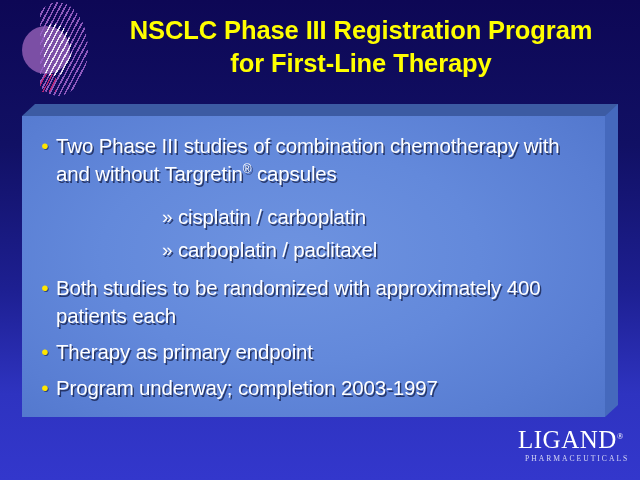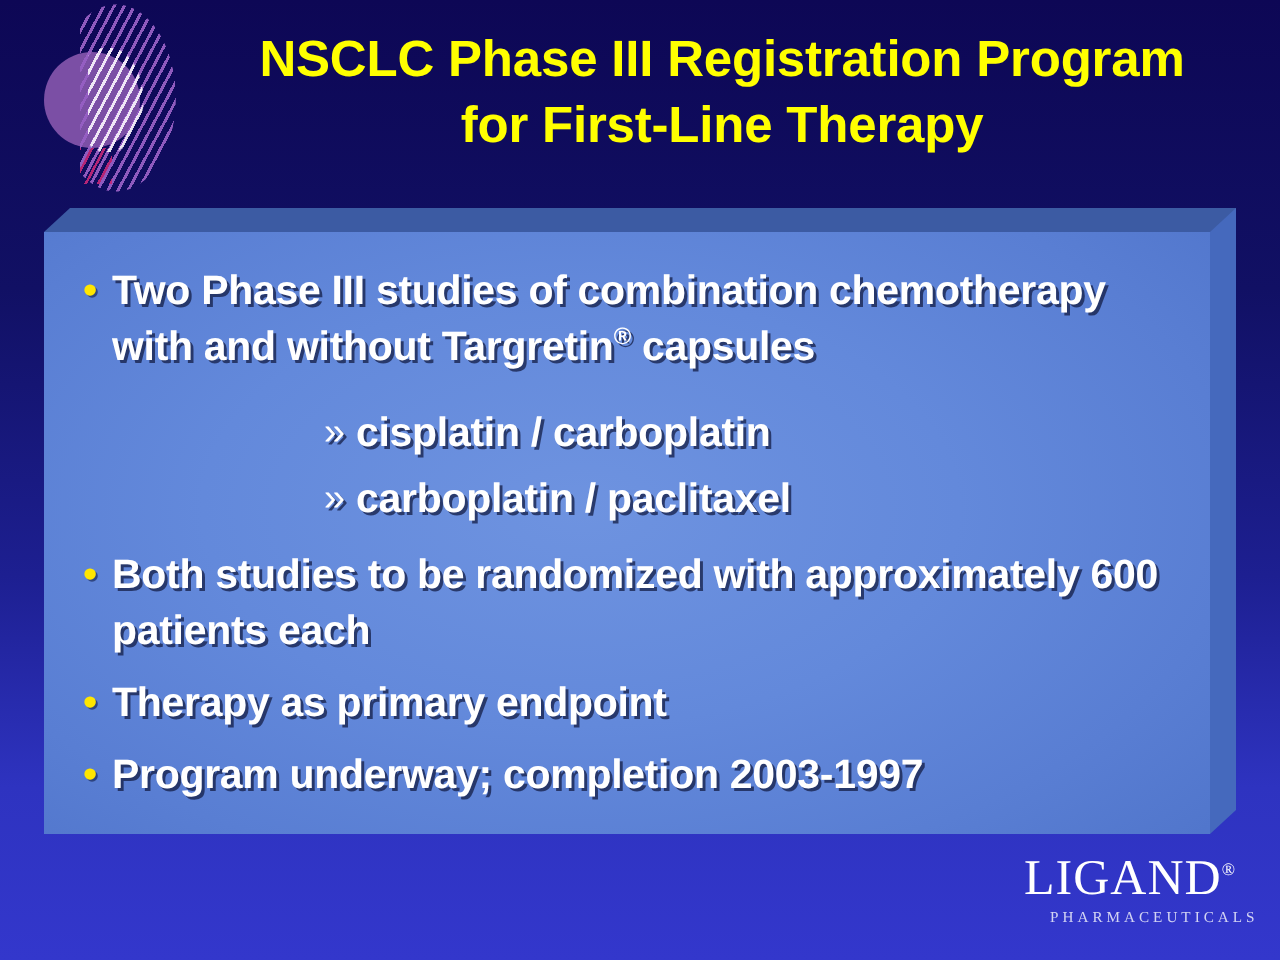--- a/index.html
+++ b/index.html
@@ -159,21 +159,21 @@
     color: #ffe600;
     font-size: 21px;
     line-height: 28px;
     text-align: center;
     text-shadow: 1px 1px 0 rgba(10,20,60,0.55);
   }
   .btext {
     flex: 1 1 auto;
     color: #ffffff;
     font-size: 20.5px;
-    font-weight: bold;
+    font-weight: normal;
     line-height: 28px;
     letter-spacing: -0.15px;
     text-shadow: 1.5px 1.5px 0px rgba(20,30,70,0.75);
   }
   .btext sup {
     font-size: 0.58em;
     vertical-align: super;
     line-height: 0;
   }
   .row.lvl1 { margin-bottom: 2px; }
@@ -192,21 +192,21 @@
   .gap-a { height: 8px; }
   .gap-b { height: 10px; }
   .gap-c { height: 6px; }
 
   
   #logo {
     position: absolute;
     right: 16px;
     bottom: 16px;
     width: 118px;
-    text-align: center;
+    text-align: right;
     color: #ffffff;
   }
   #logo .mark {
     font-family: "Liberation Serif", serif;
     font-size: 25px;
     letter-spacing: 0.5px;
     line-height: 25px;
     position: relative;
     display: inline-block;
   }
@@ -263,21 +263,21 @@
 
       <div class="row lvl2">
         <span class="bullet">»</span>
         <span class="btext">carboplatin / paclitaxel</span>
       </div>
 
       <div class="gap-b"></div>
 
       <div class="row lvl1">
         <span class="bullet">•</span>
-        <span class="btext">Both studies to be randomized with approximately 600 patients each</span>
+        <span class="btext">Both studies to be randomized with approximately 400 patients each</span>
       </div>
 
       <div class="gap-c"></div>
 
       <div class="row lvl1">
         <span class="bullet">•</span>
         <span class="btext">Therapy as primary endpoint</span>
       </div>
 
       <div class="gap-c"></div>

